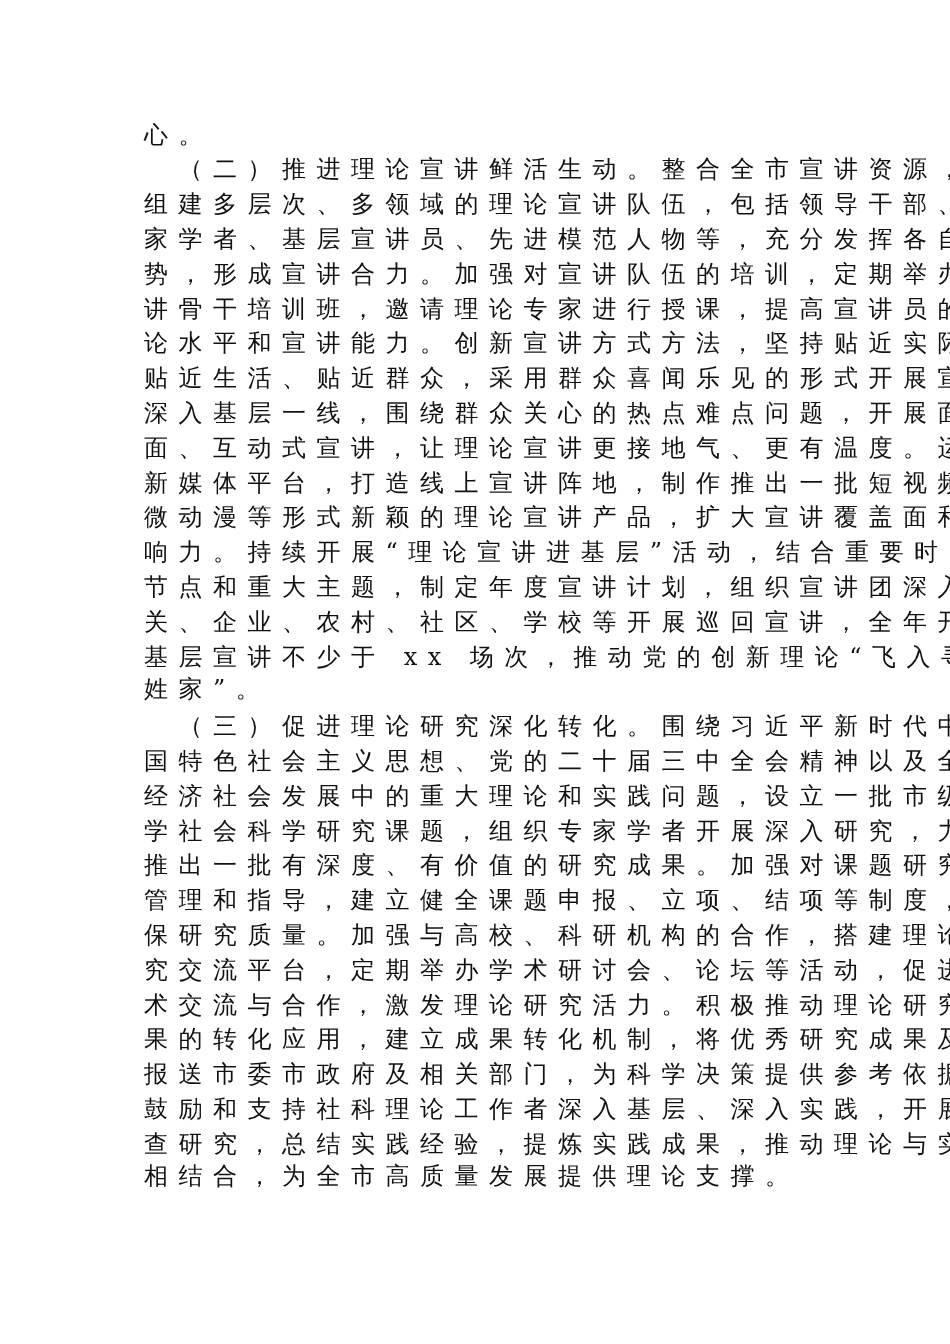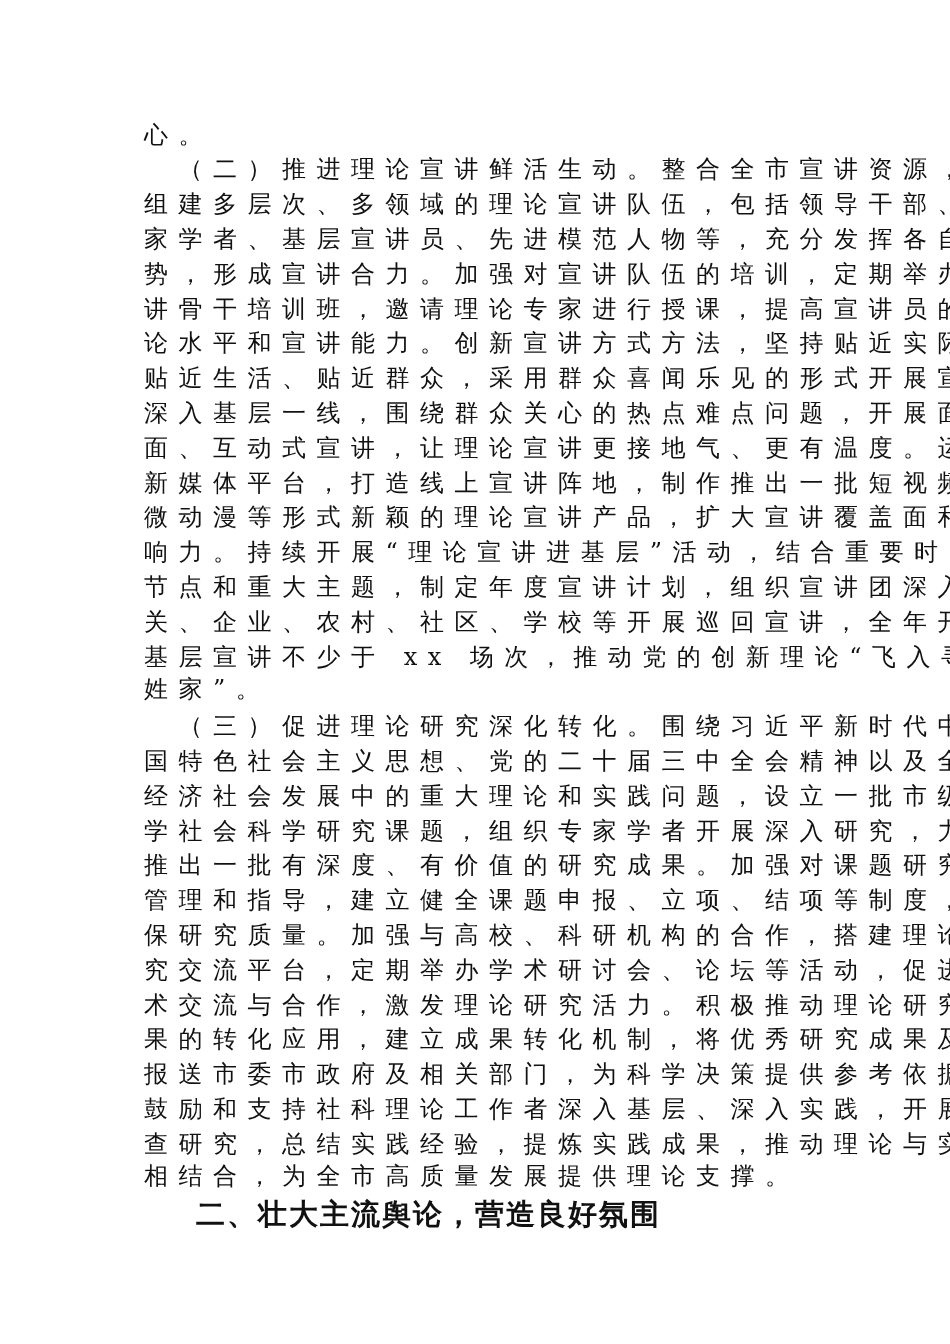--- a/index.html
+++ b/index.html
@@ -58,14 +58,13 @@
   <div class="line" style="top:848.4px">推出一批有深度、有价值的研究成果。加强对课题研究的</div>
   <div class="line" style="top:883.2px">管理和指导，建立健全课题申报、立项、结项等制度，确</div>
   <div class="line" style="top:918.0px">保研究质量。加强与高校、科研机构的合作，搭建理论研</div>
   <div class="line" style="top:952.8px">究交流平台，定期举办学术研讨会、论坛等活动，促进学</div>
   <div class="line" style="top:987.6px">术交流与合作，激发理论研究活力。积极推动理论研究成</div>
   <div class="line" style="top:1022.4px">果的转化应用，建立成果转化机制，将优秀研究成果及时</div>
   <div class="line" style="top:1057.2px">报送市委市政府及相关部门，为科学决策提供参考依据。</div>
   <div class="line" style="top:1092.0px">鼓励和支持社科理论工作者深入基层、深入实践，开展调</div>
   <div class="line" style="top:1126.8px">查研究，总结实践经验，提炼实践成果，推动理论与实践</div>
   <div class="line" style="top:1159px">相结合，为全市高质量发展提供理论支撑。</div>
-  <div class="heading" style="top:1196px">二、壮大主流舆论，营造良好氛围</div>
 </div>
 
 </body></html>

